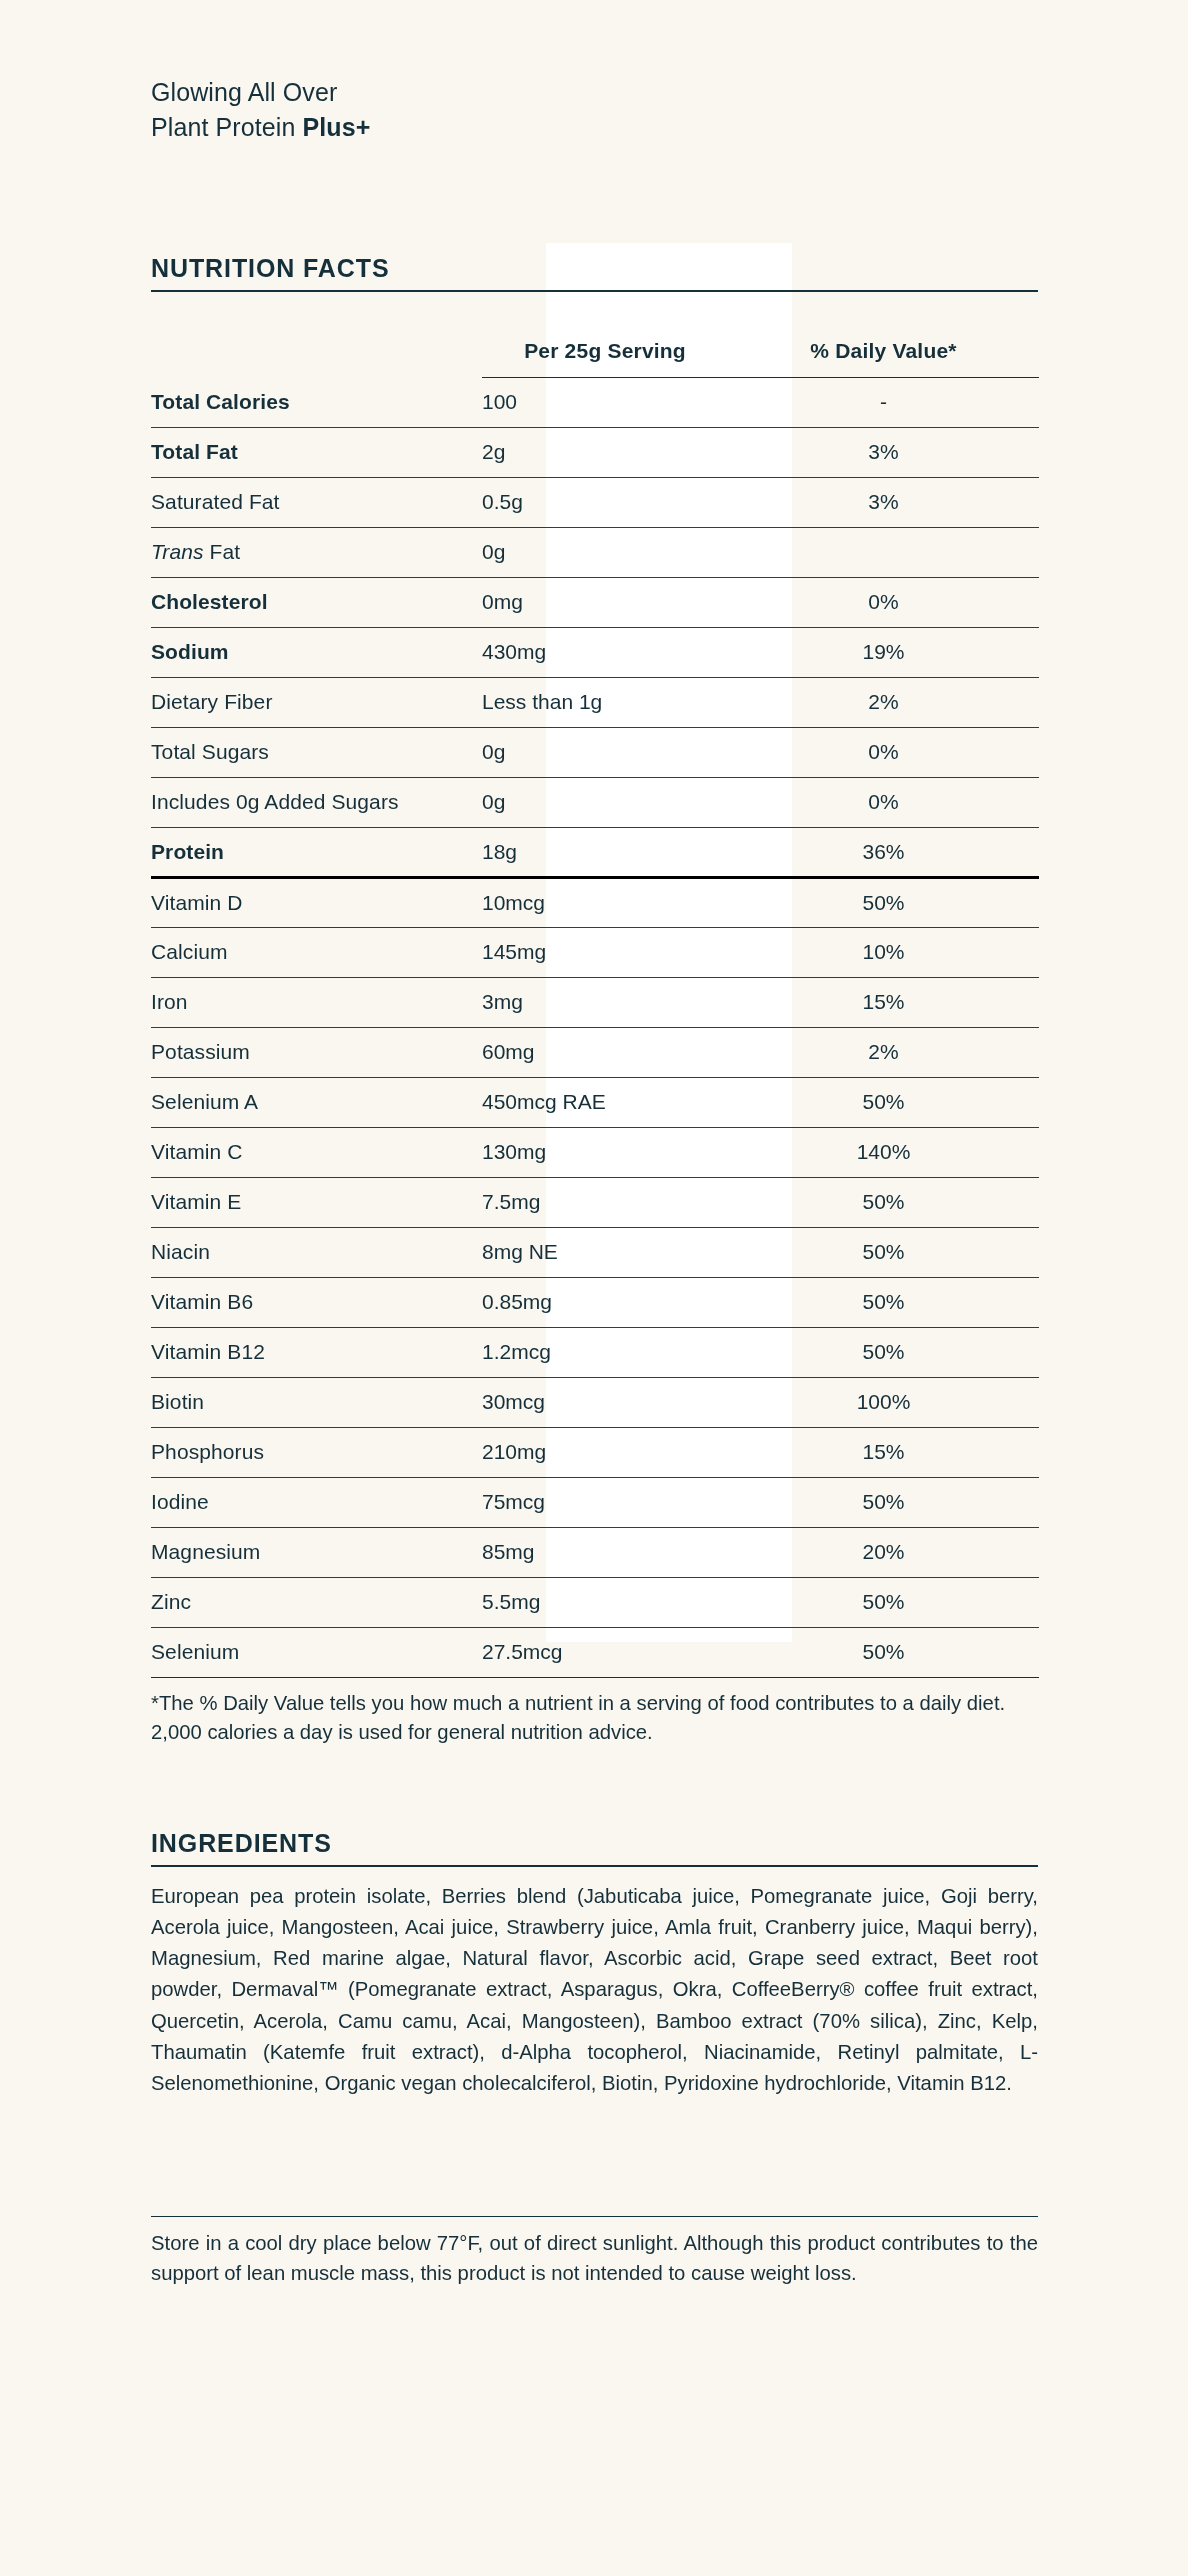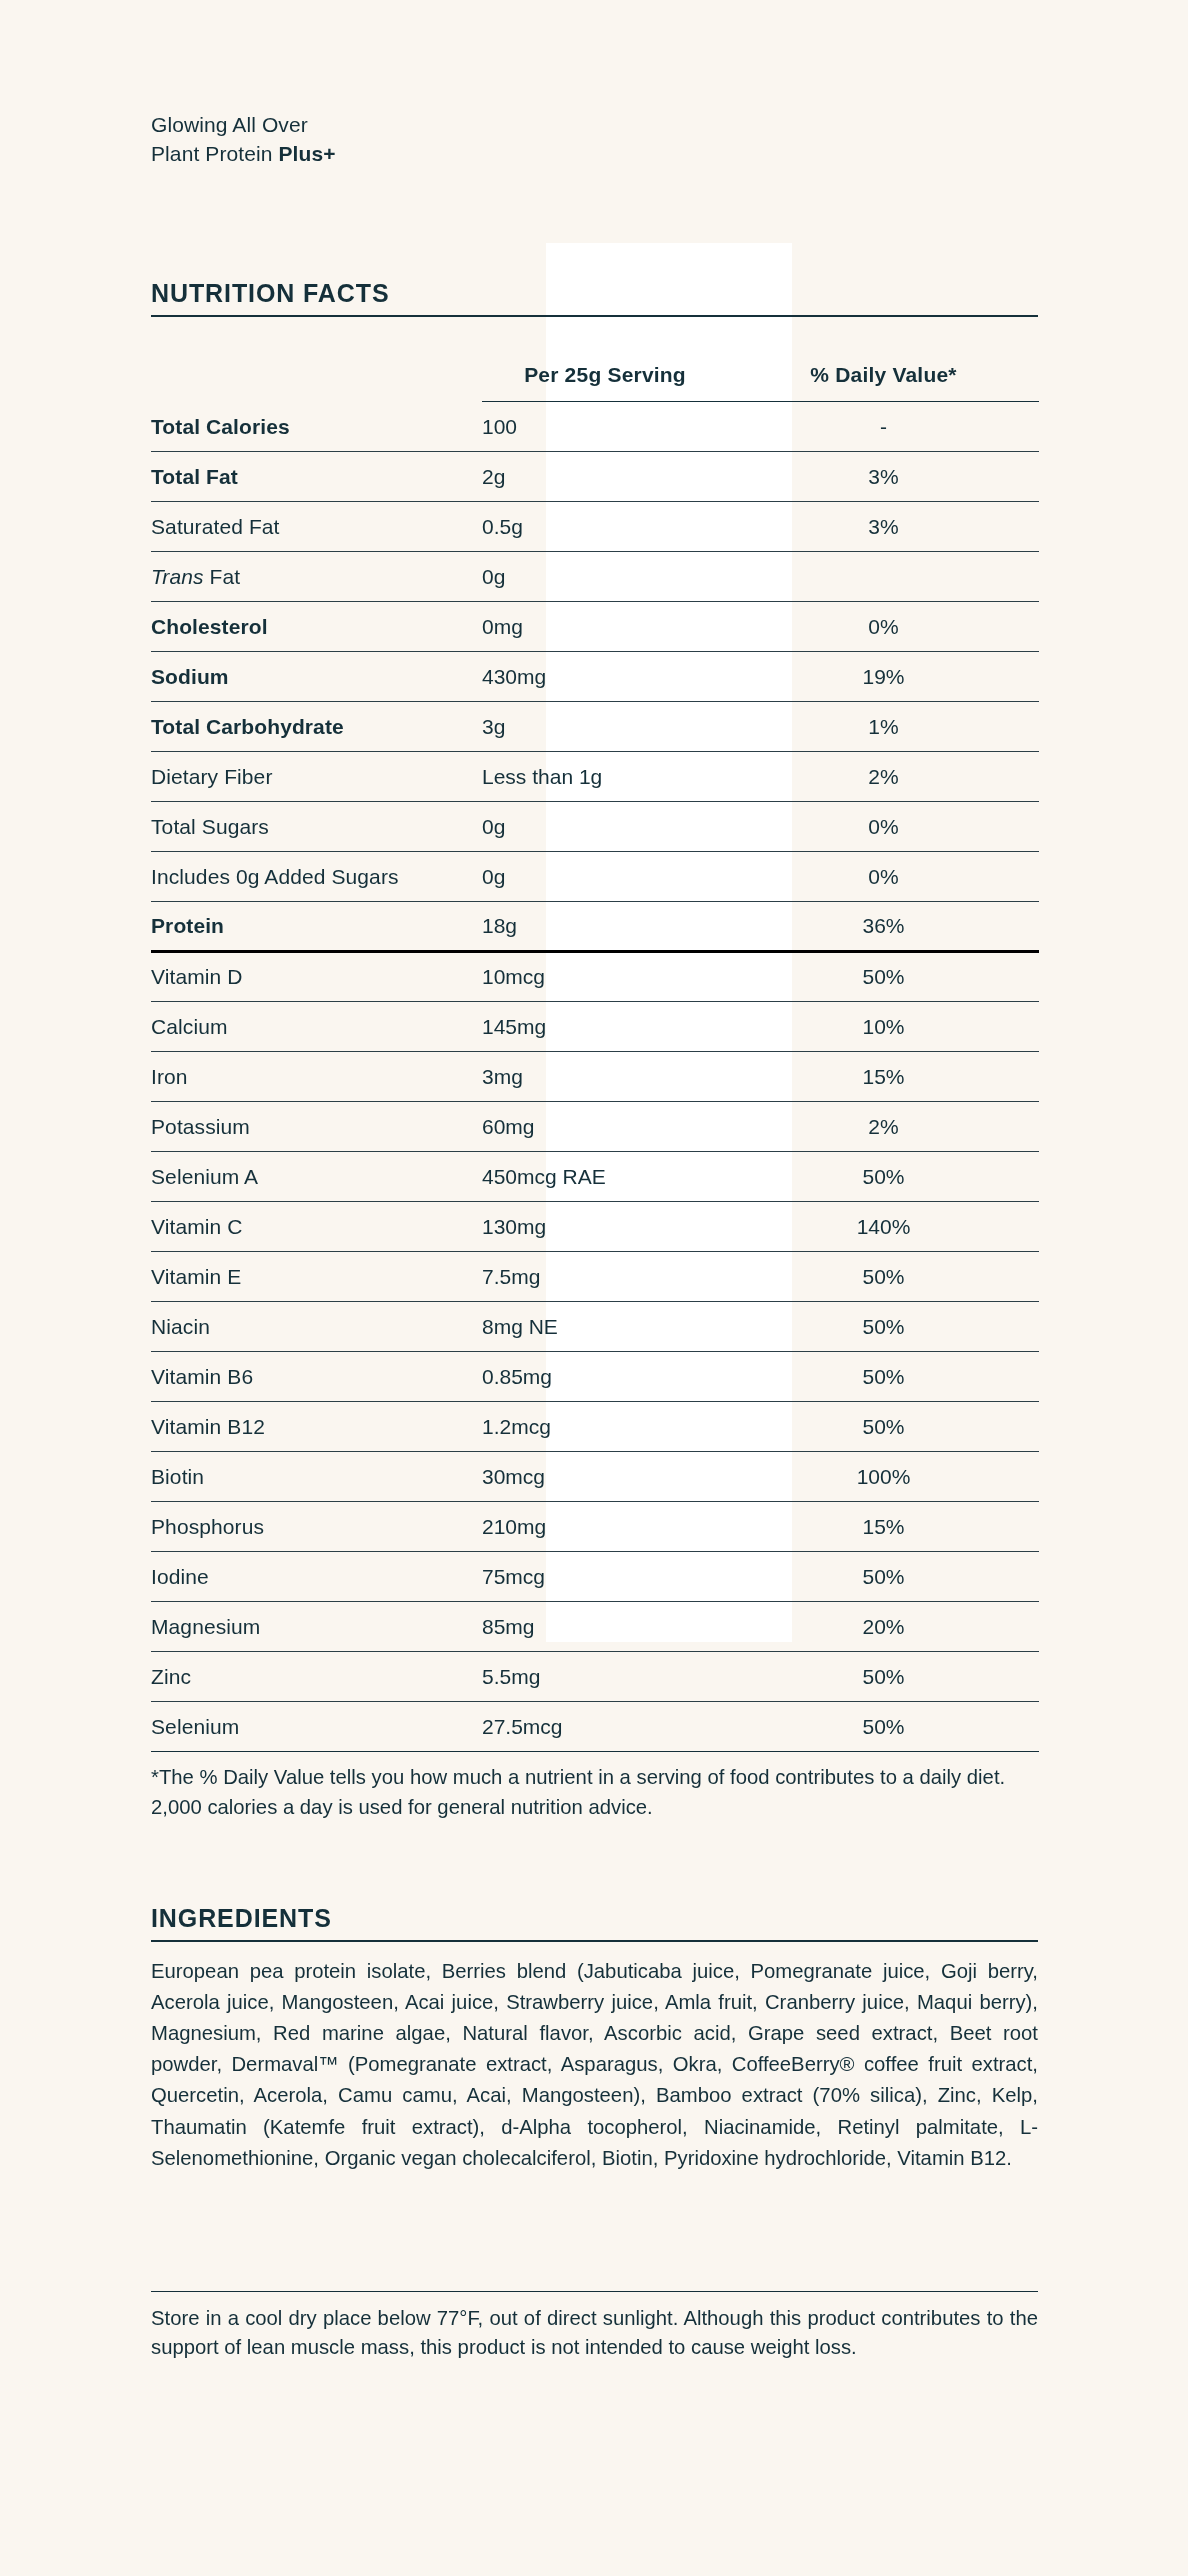--- a/index.html
+++ b/index.html
@@ -36,22 +36,22 @@
   }
 
   .content {
     position: relative;
     z-index: 2;
     padding: 0 151px 0 151px;
   }
 
   
   .product-title {
-    padding-top: 111px;
-    font-size: 21px;
+    padding-top: 75px;
+    font-size: 25px;
     line-height: 1.38;
     font-weight: 400;
     letter-spacing: 0.1px;
   }
   .product-title .strong { font-weight: 700; }
 
   
   .section-heading {
     font-size: 25px;
     font-weight: 700;
@@ -199,25 +199,20 @@
             <td class="name bold">Cholesterol</td>
             <td class="serv">0mg</td>
             <td class="dv">0%</td>
           </tr>
           <tr>
             <td class="name bold">Sodium</td>
             <td class="serv">430mg</td>
             <td class="dv">19%</td>
           </tr>
           <tr>
-            <td class="name bold">Total Carbohydrate</td>
-            <td class="serv">3g</td>
-            <td class="dv">1%</td>
-          </tr>
-          <tr>
             <td class="name ind1">Dietary Fiber</td>
             <td class="serv">Less than 1g</td>
             <td class="dv">2%</td>
           </tr>
           <tr>
             <td class="name ind1">Total Sugars</td>
             <td class="serv">0g</td>
             <td class="dv">0%</td>
           </tr>
           <tr>

